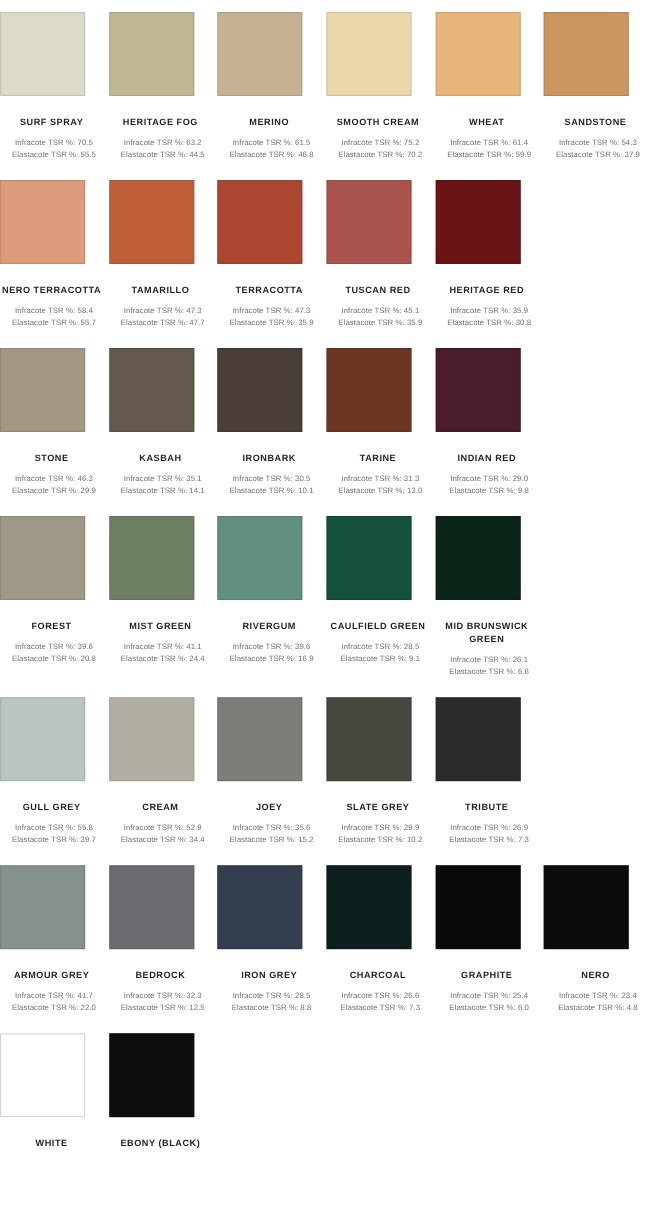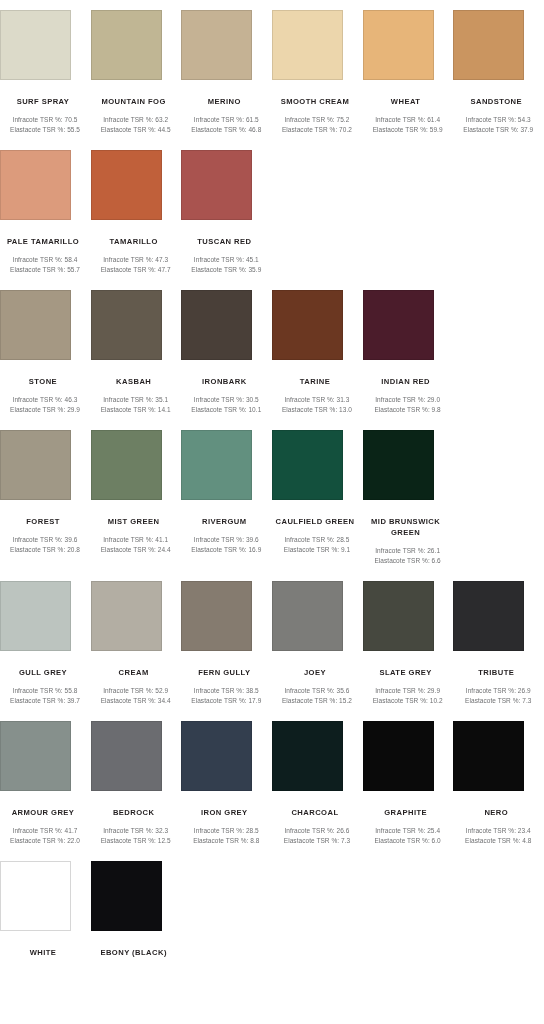--- a/index.html
+++ b/index.html
@@ -69,21 +69,21 @@
       <div class="swatch-cell">
         <div class="swatch-chip" style="background: rgb(220, 218, 201);"></div>
         <div class="swatch-name">SURF SPRAY</div>
         <div class="swatch-stats">
           <div>Infracote TSR %: 70.5</div>
           <div>Elastacote TSR %: 55.5</div>
         </div>
       </div>
       <div class="swatch-cell">
         <div class="swatch-chip" style="background: rgb(192, 182, 148);"></div>
-        <div class="swatch-name">MOUNTAIN FOG</div>
+        <div class="swatch-name">HERITAGE FOG</div>
         <div class="swatch-stats">
           <div>Infracote TSR %: 63.2</div>
           <div>Elastacote TSR %: 44.5</div>
         </div>
       </div>
       <div class="swatch-cell">
         <div class="swatch-chip" style="background: rgb(197, 178, 148);"></div>
         <div class="swatch-name">MERINO</div>
         <div class="swatch-stats">
           <div>Infracote TSR %: 61.5</div>
@@ -112,42 +112,58 @@
         <div class="swatch-stats">
           <div>Infracote TSR %: 54.3</div>
           <div>Elastacote TSR %: 37.9</div>
         </div>
       </div>
     </div>
     <div class="row-spacer"></div>
     <div class="swatch-row">
       <div class="swatch-cell">
         <div class="swatch-chip" style="background: rgb(220, 155, 124);"></div>
-        <div class="swatch-name">PALE TAMARILLO</div>
+        <div class="swatch-name">NERO TERRACOTTA</div>
         <div class="swatch-stats">
           <div>Infracote TSR %: 58.4</div>
           <div>Elastacote TSR %: 55.7</div>
         </div>
       </div>
       <div class="swatch-cell">
         <div class="swatch-chip" style="background: rgb(192, 96, 58);"></div>
         <div class="swatch-name">TAMARILLO</div>
         <div class="swatch-stats">
           <div>Infracote TSR %: 47.3</div>
           <div>Elastacote TSR %: 47.7</div>
         </div>
       </div>
       <div class="swatch-cell">
+        <div class="swatch-chip" style="background: rgb(171, 71, 48);"></div>
+        <div class="swatch-name">TERRACOTTA</div>
+        <div class="swatch-stats">
+          <div>Infracote TSR %: 47.3</div>
+          <div>Elastacote TSR %: 35.9</div>
+        </div>
+      </div>
+      <div class="swatch-cell">
         <div class="swatch-chip" style="background: rgb(169, 83, 79);"></div>
         <div class="swatch-name">TUSCAN RED</div>
         <div class="swatch-stats">
           <div>Infracote TSR %: 45.1</div>
           <div>Elastacote TSR %: 35.9</div>
         </div>
       </div>
+      <div class="swatch-cell">
+        <div class="swatch-chip" style="background: rgb(107, 20, 22);"></div>
+        <div class="swatch-name">HERITAGE RED</div>
+        <div class="swatch-stats">
+          <div>Infracote TSR %: 35.9</div>
+          <div>Elastacote TSR %: 30.8</div>
+        </div>
+      </div>
     </div>
     <div class="row-spacer"></div>
     <div class="swatch-row">
       <div class="swatch-cell">
         <div class="swatch-chip" style="background: rgb(165, 152, 131);"></div>
         <div class="swatch-name">STONE</div>
         <div class="swatch-stats">
           <div>Infracote TSR %: 46.3</div>
           <div>Elastacote TSR %: 29.9</div>
         </div>
@@ -237,28 +253,20 @@
           <div>Infracote TSR %: 55.8</div>
           <div>Elastacote TSR %: 39.7</div>
         </div>
       </div>
       <div class="swatch-cell">
         <div class="swatch-chip" style="background: rgb(179, 174, 163);"></div>
         <div class="swatch-name">CREAM</div>
         <div class="swatch-stats">
           <div>Infracote TSR %: 52.9</div>
           <div>Elastacote TSR %: 34.4</div>
-        </div>
-      </div>
-      <div class="swatch-cell">
-        <div class="swatch-chip" style="background: rgb(133, 123, 111);"></div>
-        <div class="swatch-name">FERN GULLY</div>
-        <div class="swatch-stats">
-          <div>Infracote TSR %: 38.5</div>
-          <div>Elastacote TSR %: 17.9</div>
         </div>
       </div>
       <div class="swatch-cell">
         <div class="swatch-chip" style="background: rgb(124, 124, 121);"></div>
         <div class="swatch-name">JOEY</div>
         <div class="swatch-stats">
           <div>Infracote TSR %: 35.6</div>
           <div>Elastacote TSR %: 15.2</div>
         </div>
       </div>

